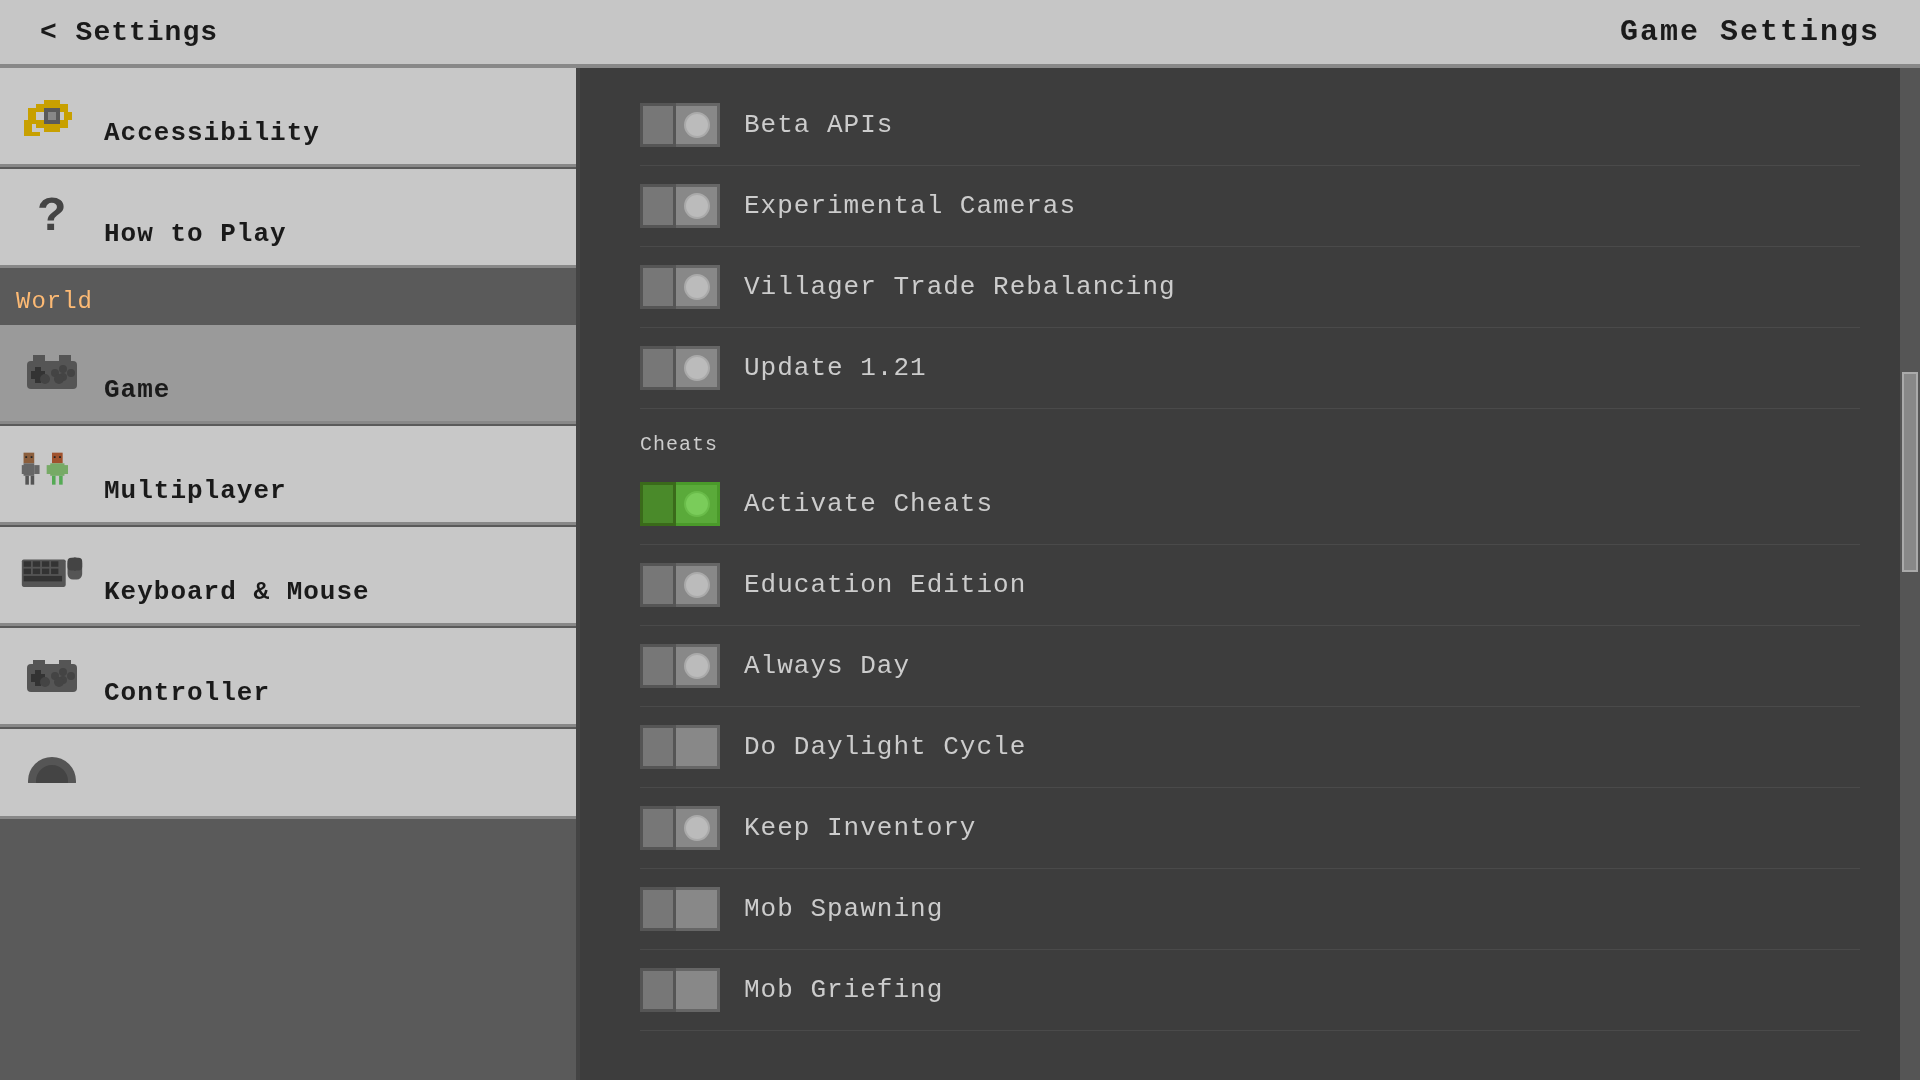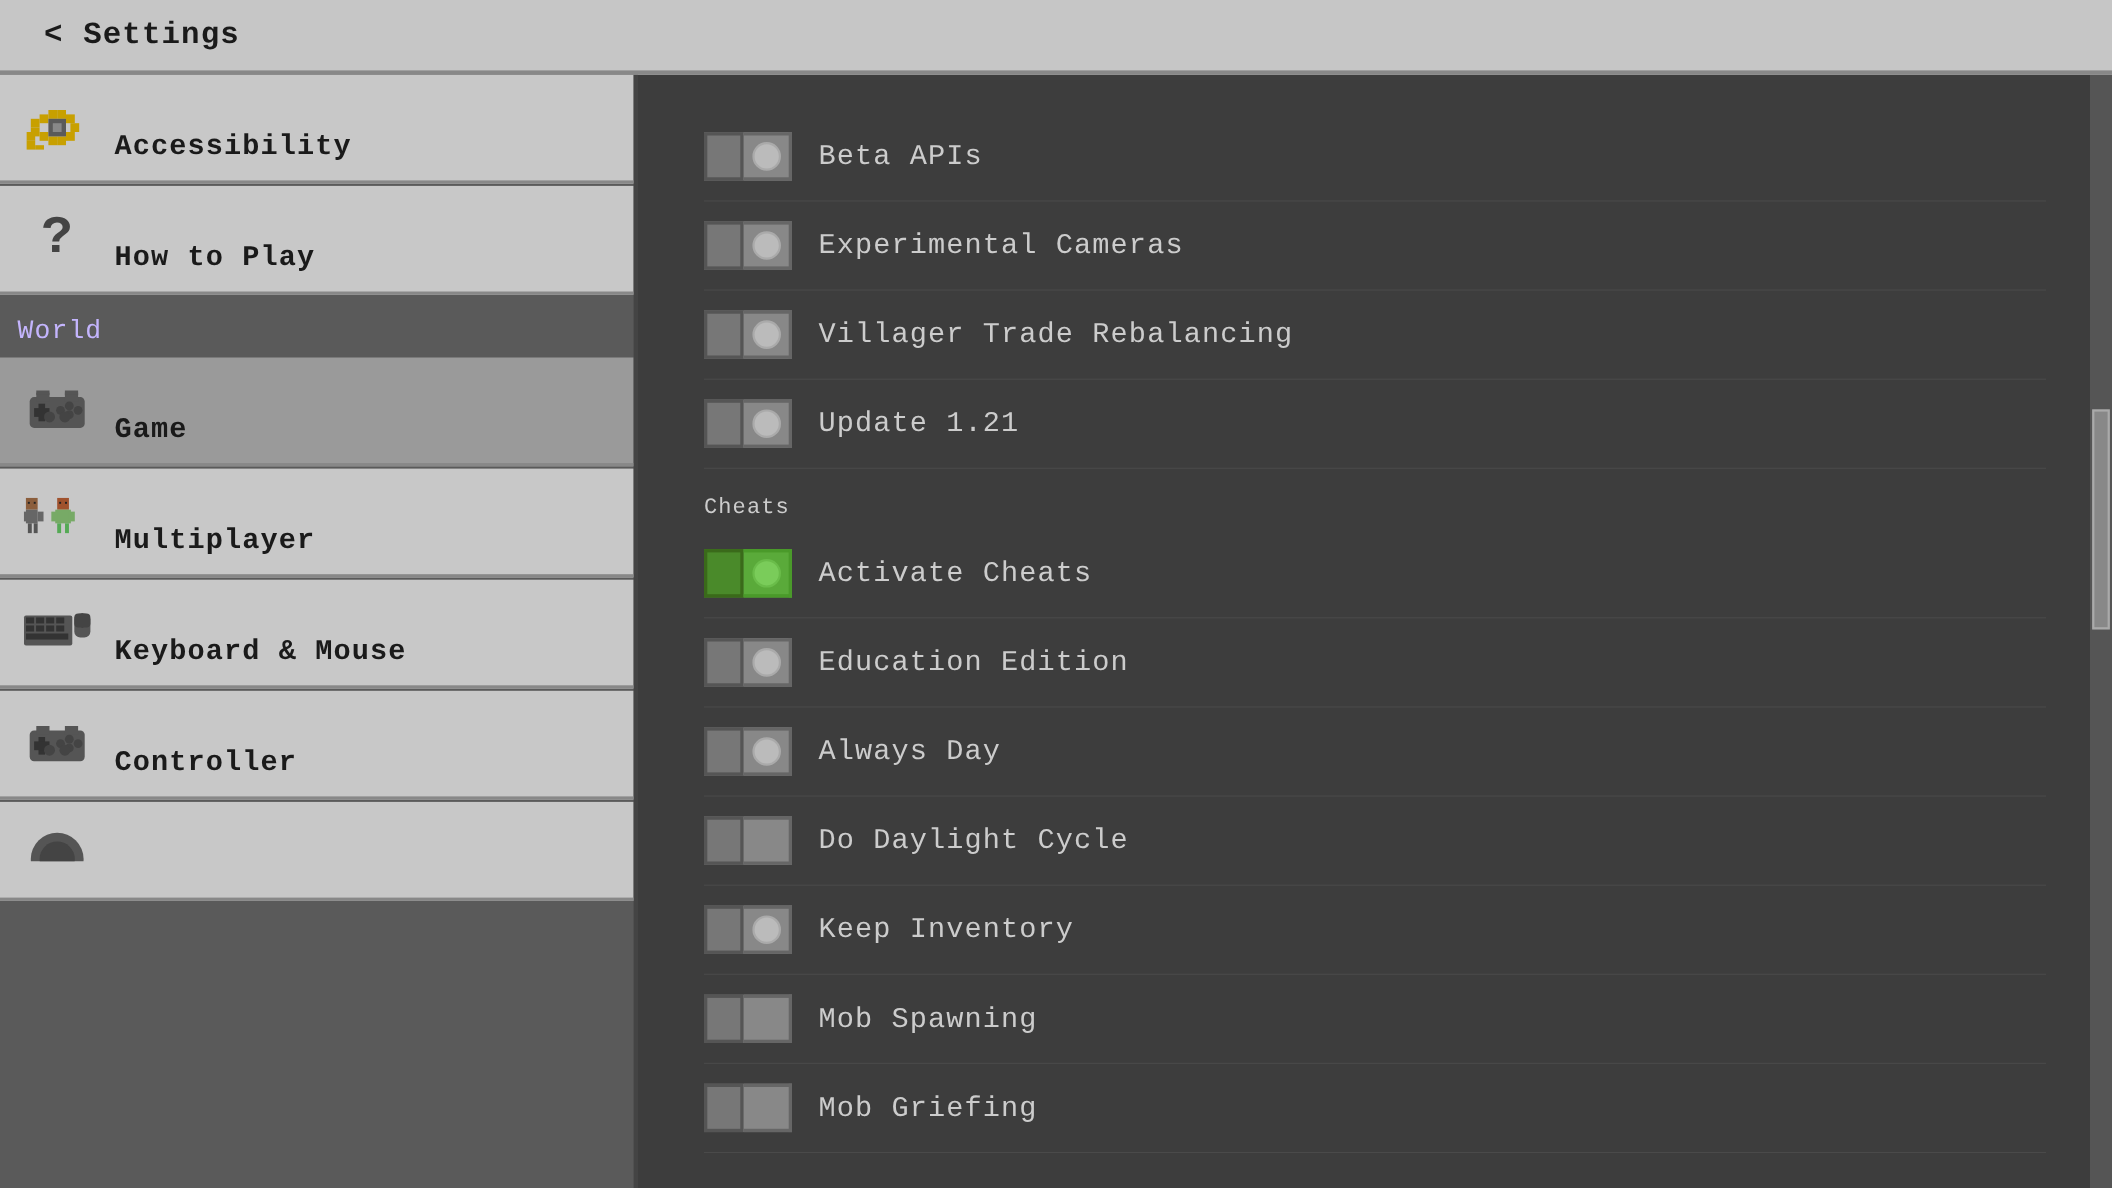--- a/index.html
+++ b/index.html
@@ -54,21 +54,21 @@
     
     .sidebar {
       width: 580px;
       background: #5a5a5a;
       overflow-y: auto;
       border-right: 4px solid #444;
       position: relative;
     }
 
     .sidebar-section-label {
-      color: #c4b5fd;
+      color: #fdba74;
       font-size: 24px;
       font-family: 'Courier New', monospace;
       padding: 18px 20px 10px 16px;
       letter-spacing: 1px;
     }
 
     .sidebar-item {
       display: flex;
       align-items: flex-end;
       gap: 20px;
@@ -99,21 +99,21 @@
       font-family: 'Courier New', monospace;
       color: #1a1a1a;
       letter-spacing: 1px;
       font-weight: bold;
     }
 
     
     .right-panel {
       flex: 1;
       background: #3d3d3d;
-      padding: 34px 60px;
+      padding: 17px 60px;
       overflow-y: auto;
       position: relative;
     }
 
     
     .setting-row {
       display: flex;
       align-items: center;
       gap: 24px;
       padding: 18px 0;
@@ -208,20 +208,21 @@
       border-color: #6abc4a;
     }
   </style>
 </head>
 <body>
 
 <div class="header">
   <div class="header-back">
     <span>&lt; Settings</span>
   </div>
+  <div class="header-title">Game Settings</div>
 </div>
 
 <div class="main">
 
   <div class="sidebar">
 
     <div class="sidebar-item">
       <div class="sidebar-item-icon">
         <svg width="56" height="56" viewBox="0 0 56 56" style="image-rendering:pixelated;">
 

